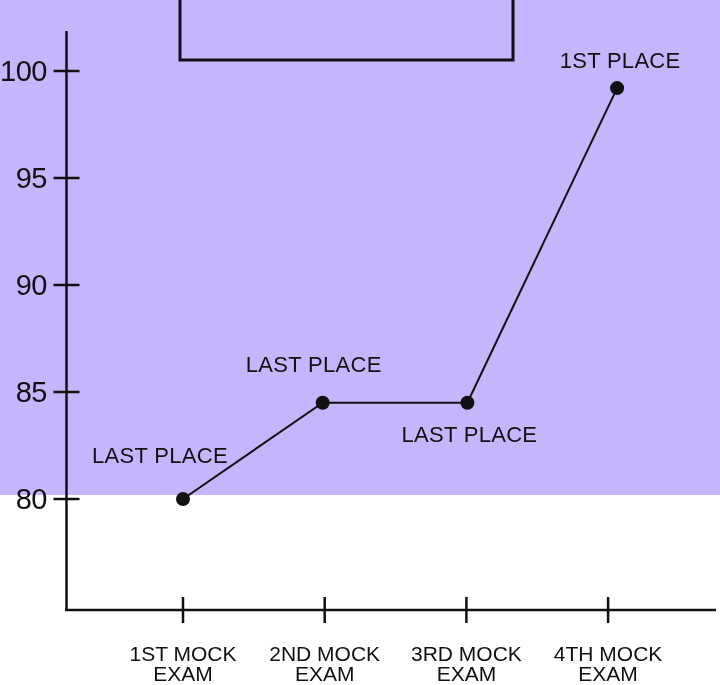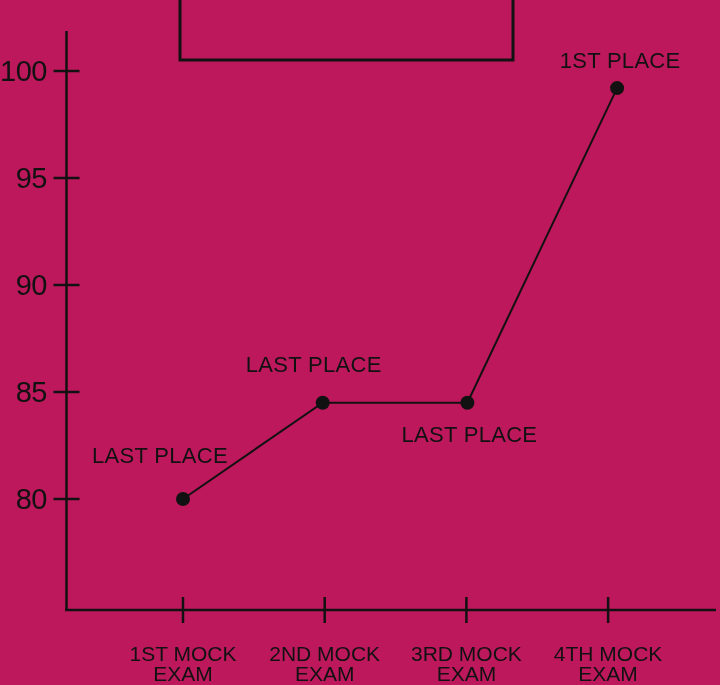--- a/index.html
+++ b/index.html
@@ -7,22 +7,22 @@
     padding: 0;
     background: #ffffff;
     width: 720px;
     height: 685px;
     overflow: hidden;
     font-family: "Liberation Sans", sans-serif;
   }
   #stage {
     position: relative;
     width: 720px;
-    height: 685px;
-    background: #be185d;
+    height: 495px;
+    background: #c4b5fd;
   }
   svg { display: block; }
   .ytick-label {
     font-size: 29px;
     letter-spacing: -0.5px;
   }
   .xtick-label {
     font-size: 21px;
     letter-spacing: 0px;
   }

